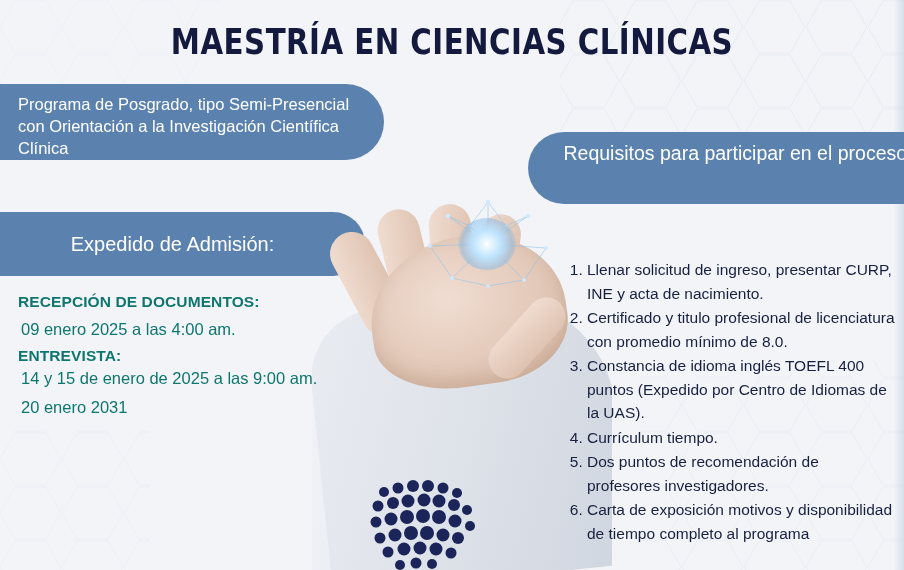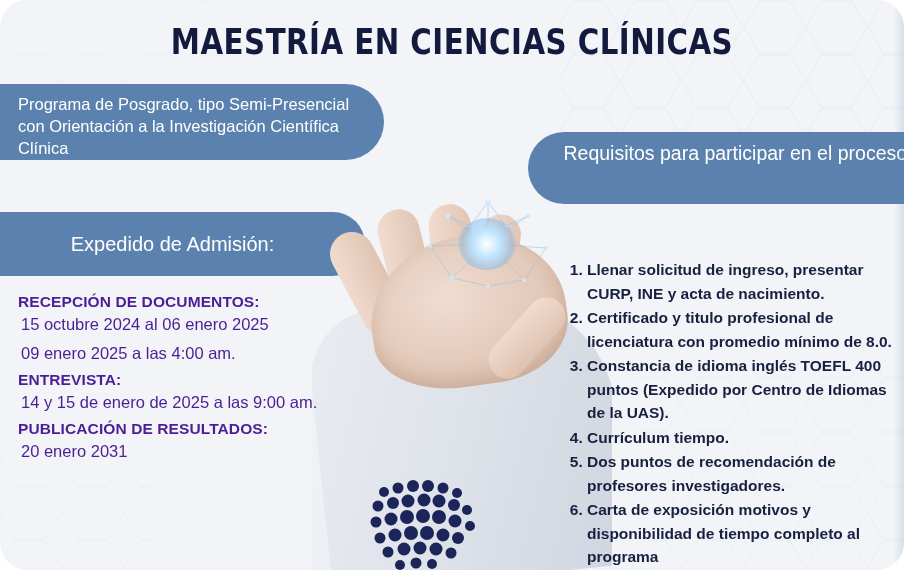--- a/index.html
+++ b/index.html
@@ -7,21 +7,20 @@
     margin: 0; padding: 0;
     width: 904px; height: 570px;
     overflow: hidden;
     font-family: "Liberation Sans", sans-serif;
   }
   #poster {
     position: relative;
     width: 904px; height: 570px;
     background: #f2f4f8;
     overflow: hidden;
-    border-radius: 27px;
   }
 
   
   .hex-texture {
     position: absolute;
     inset: 0;
     opacity: 0.35;
     pointer-events: none;
   }
 
@@ -69,21 +68,21 @@
     text-align: center;
     font-size: 19.5px;
     line-height: 26px;
   }
 
   
   .admission {
     position: absolute;
     left: 18px; top: 292px;
     width: 360px;
-    color: #4c1d95;
+    color: #0f766e;
   }
   .adm-item { margin-bottom: 5px; }
   .adm-label {
     font-size: 15.5px;
     font-weight: bold;
     letter-spacing: 0.1px;
     line-height: 20px;
   }
   .adm-value {
     font-size: 16.5px;
@@ -95,21 +94,20 @@
   .requirements {
     position: absolute;
     left: 566px; top: 258px;
     width: 330px;
     color: #18203f;
   }
   .requirements ol {
     margin: 0; padding: 0 0 0 21px;
     font-size: 15.5px;
     line-height: 23.5px;
-    font-weight: bold;
   }
   .requirements li { margin-bottom: 1px; }
 
   
   .hand-wrap {
     position: absolute;
     left: 312px; top: 0;
     width: 300px; height: 570px;
     overflow: hidden;
   }
@@ -243,31 +241,29 @@
             <circle cx="80" cy="100" r="1.8"></circle>
         </g>
       </svg>
       <div class="orb-core"></div>
     </div>
   </div>
 
   <div class="admission">
     <div class="adm-item">
       <div class="adm-label">RECEPCIÓN DE DOCUMENTOS:</div>
-      <div class="adm-value">15 octubre 2024 al 06 enero 2025</div>
     </div>
     <div class="adm-item">
       <div class="adm-value">09  enero 2025  a las 4:00 am.</div>
     </div>
     <div class="adm-item">
       <div class="adm-label">ENTREVISTA:</div>
       <div class="adm-value">14 y 15 de enero de 2025 a las 9:00 am.</div>
     </div>
     <div class="adm-item">
-      <div class="adm-label">PUBLICACIÓN DE RESULTADOS:</div>
       <div class="adm-value">20 enero 2031</div>
     </div>
   </div>
 
   <div class="requirements">
     <ol>
       <li>Llenar solicitud de ingreso, presentar CURP, INE y acta de nacimiento.</li>
       <li>Certificado y titulo profesional de licenciatura con promedio mínimo de 8.0.</li>
       <li>Constancia de idioma inglés TOEFL 400 puntos (Expedido por Centro de Idiomas de la UAS).</li>
       <li>Currículum tiempo.</li>

